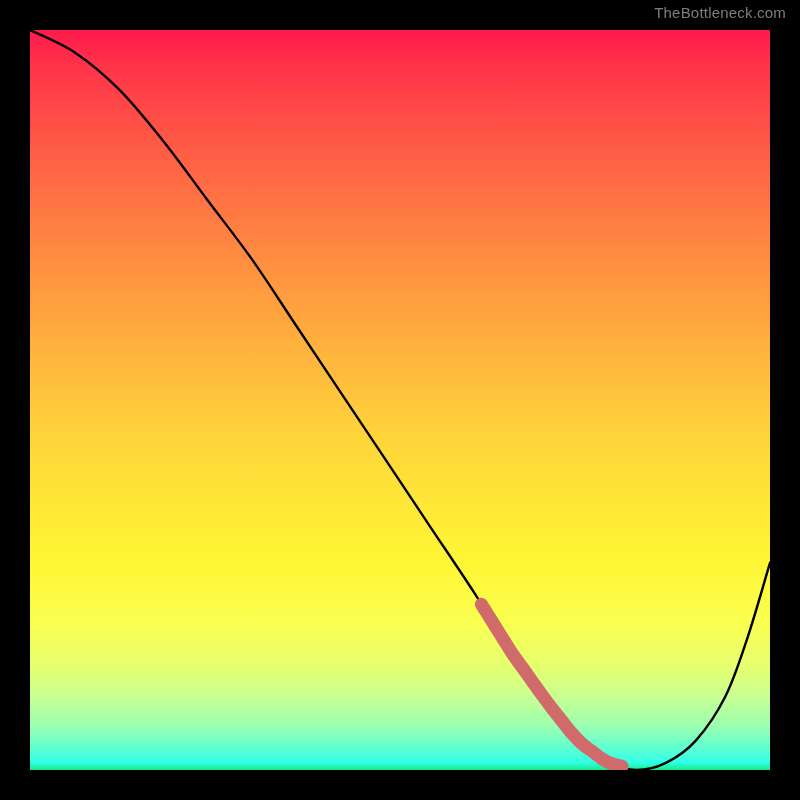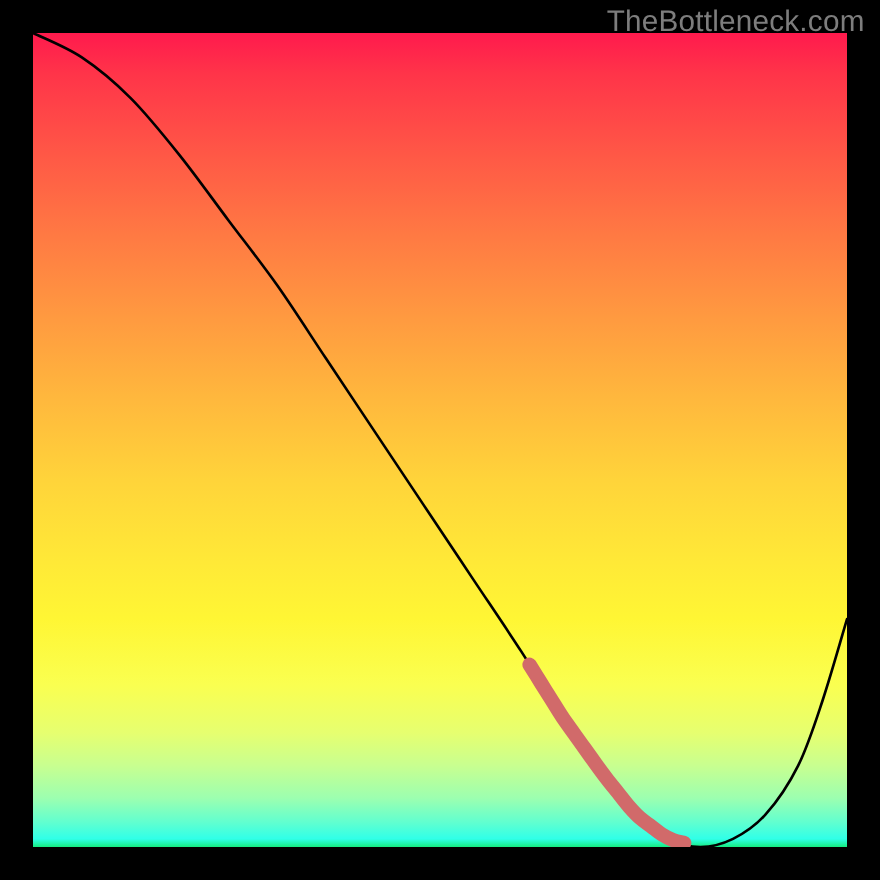--- a/index.html
+++ b/index.html
@@ -54,21 +54,21 @@
     left: 0;
     top: 0;
     width: 740px;
     height: 740px;
   }
   .watermark {
     position: absolute;
     top: 4px;
     right: 14px;
     color: #7d7d7d;
-    font-size: 27px;
+    font-size: 15px;
     font-weight: 400;
     letter-spacing: 0.2px;
   }
 </style>
 </head>
 <body>
 
 <div class="stage">
   <div class="watermark">TheBottleneck.com</div>
 

